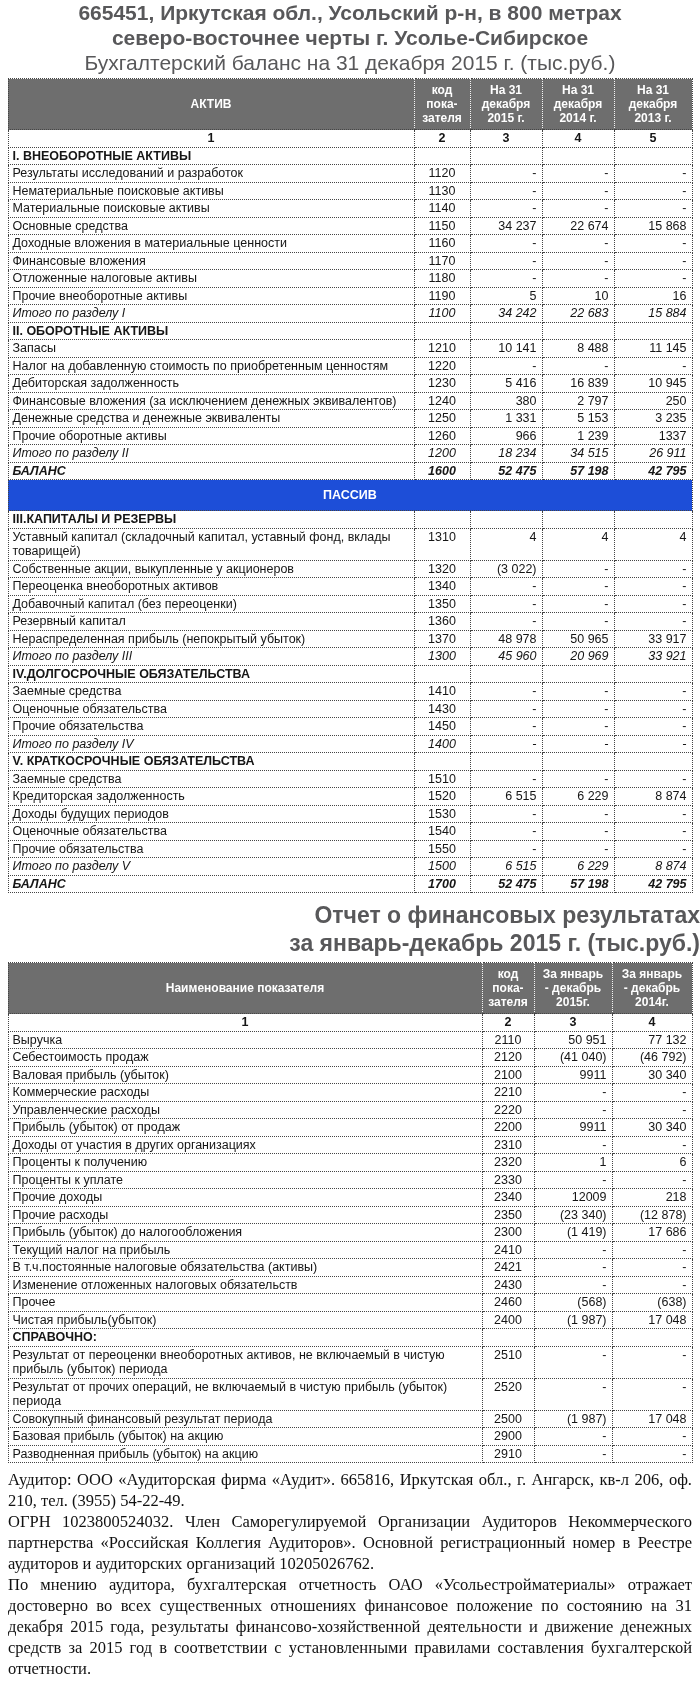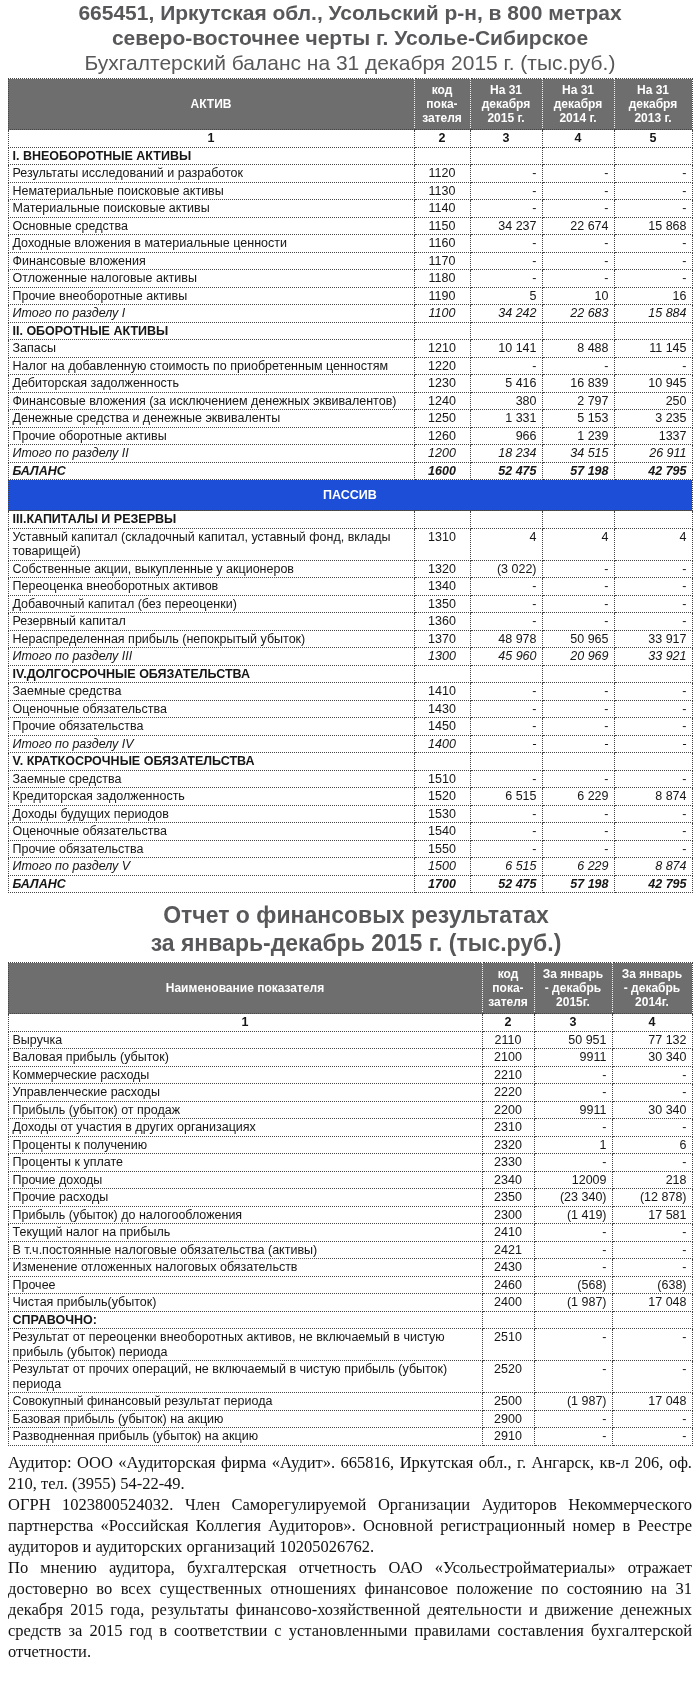--- a/index.html
+++ b/index.html
@@ -37,21 +37,21 @@
   .fin td.c-code  { text-align:center; }
   .fin td.c-val   { text-align:right; padding-right:5px; }
   .fin tr.section td.c-label { font-weight:bold; }
   .fin tr.total td { font-style:italic; }
   .fin tr.grand td { font-style:italic; font-weight:bold; }
   .fin td.band {
     background:#1d4ed8; color:#ffffff; font-weight:bold;
     text-align:center; padding:7px; line-height:16px;
   }
 
-  .income-title { text-align:center; color:#58585a; font-weight:bold;
+  .income-title { text-align:right; color:#58585a; font-weight:bold;
     font-size:23px; line-height:28px; margin:8px 0 5px;padding-left:12px; }
 
   .doc-footer {
     margin:6px 8px 0; text-align:justify;
     font-family:"Liberation Serif","DejaVu Serif",serif;
     font-size:16.5px; line-height:21px; color:#111111;
   }
   .doc-footer p { margin:0; }
 </style>
 </head>
@@ -419,20 +419,26 @@
     </tr>
   </tbody>
   <tbody id="income-body">
       <tr class="data">
         <td class="c-label">Выручка</td>
         <td class="c-code">2110</td>
         <td class="c-val">50 951</td>
         <td class="c-val">77 132</td>
       </tr>
       <tr class="data">
+        <td class="c-label">Себестоимость продаж</td>
+        <td class="c-code">2120</td>
+        <td class="c-val">(41 040)</td>
+        <td class="c-val">(46 792)</td>
+      </tr>
+      <tr class="data">
         <td class="c-label">Валовая прибыль (убыток)</td>
         <td class="c-code">2100</td>
         <td class="c-val">9911</td>
         <td class="c-val">30 340</td>
       </tr>
       <tr class="data">
         <td class="c-label">Коммерческие расходы</td>
         <td class="c-code">2210</td>
         <td class="c-val">-</td>
         <td class="c-val">-</td>
@@ -476,21 +482,21 @@
       <tr class="data">
         <td class="c-label">Прочие расходы</td>
         <td class="c-code">2350</td>
         <td class="c-val">(23 340)</td>
         <td class="c-val">(12 878)</td>
       </tr>
       <tr class="data">
         <td class="c-label">Прибыль (убыток) до налогообложения</td>
         <td class="c-code">2300</td>
         <td class="c-val">(1 419)</td>
-        <td class="c-val">17 581</td>
+        <td class="c-val">17 686</td>
       </tr>
       <tr class="data">
         <td class="c-label">Текущий налог на прибыль</td>
         <td class="c-code">2410</td>
         <td class="c-val">-</td>
         <td class="c-val">-</td>
       </tr>
       <tr class="data">
         <td class="c-label">В т.ч.постоянные налоговые обязательства (активы)</td>
         <td class="c-code">2421</td>

